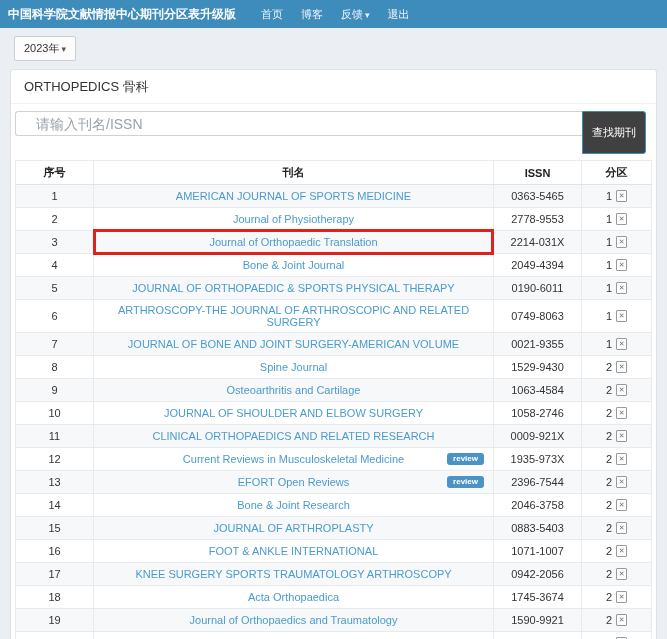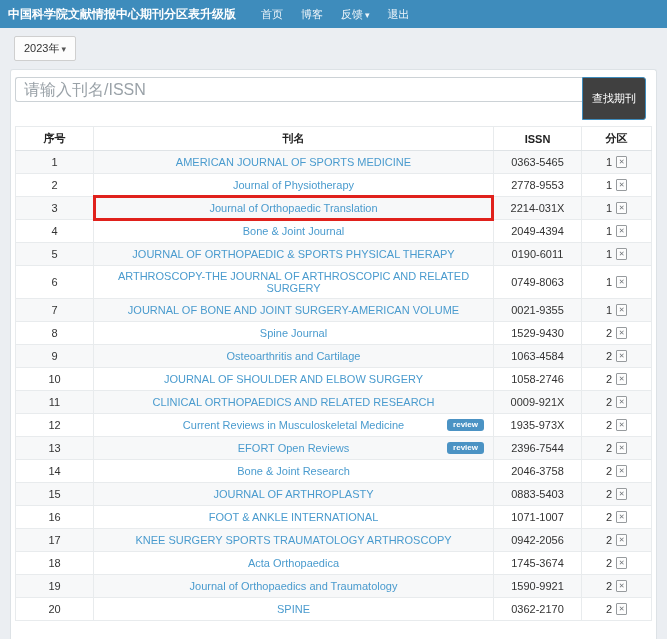--- a/index.html
+++ b/index.html
@@ -69,22 +69,22 @@
   .search-row {
     display: flex;
     margin: 7px 10px 0 4px;
   }
   .search-input {
     flex: 1;
     height: 25px;
     border: 1px solid #ccd2d6;
     border-right: none;
     border-radius: 3px 0 0 3px;
-    padding: 0 8px;
-    font-size: 16px;
+    padding: 0 20px;
+    font-size: 14px;
     color: #555;
     font-family: "Liberation Sans", sans-serif;
     outline: none;
   }
   .search-input::placeholder { color: #9aa2a8; }
   .search-btn {
     height: 43px;
     background: #404040;
     color: #fff;
     border: 1px solid #3e8cbc;
@@ -184,20 +184,21 @@
   <a class="nav-item">退出</a>
 </div>
 
 
 <div class="year-btn">
   <span>2023年</span><span class="caret">▾</span>
 </div>
 
 
 <div class="panel">
+  <div class="panel-heading">ORTHOPEDICS 骨科</div>
 
   <div class="search-row">
     <input class="search-input" type="text" placeholder="请输入刊名/ISSN" style="">
     <button class="search-btn">查找期刊</button>
   </div>
 
   <div class="table-wrap">
     <table class="journal-table">
       <thead>
         <tr>

